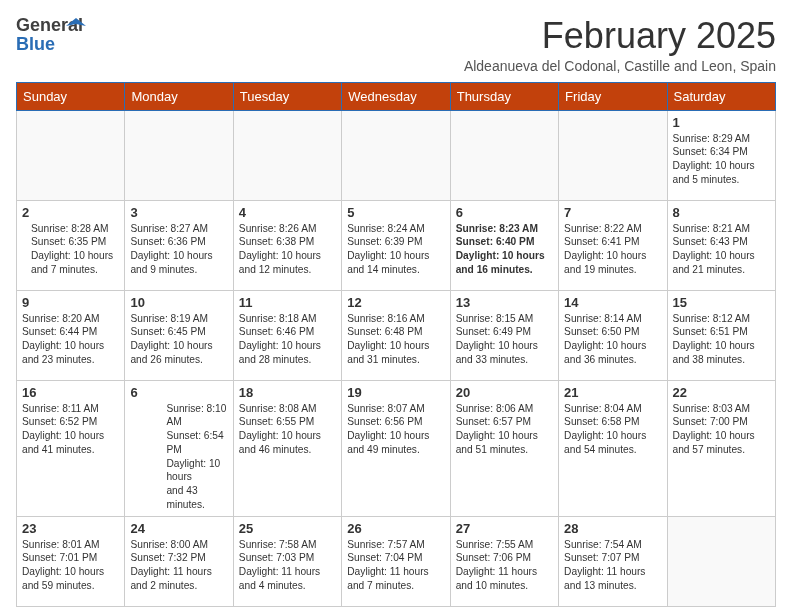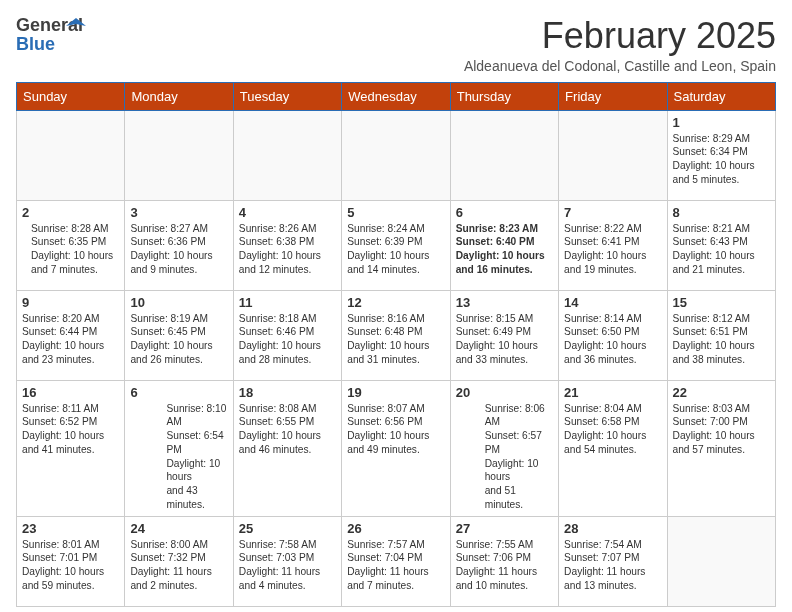--- a/index.html
+++ b/index.html
@@ -249,21 +249,21 @@
         </td>
         <td>
           <span class="day-number">19</span>
           <div class="day-info" style="white-space: pre-line;">Sunrise: 8:07 AM
 Sunset: 6:56 PM
 Daylight: 10 hours
 and 49 minutes.</div>
         </td>
         <td>
           <span class="day-number">20</span>
-          <div class="day-info" style="white-space: pre-line; margin-left: 29px;">Sunrise: 8:06 AM
+          <div class="day-info" style="white-space: pre-line;">Sunrise: 8:06 AM
 Sunset: 6:57 PM
 Daylight: 10 hours
 and 51 minutes.</div>
         </td>
         <td>
           <span class="day-number">21</span>
           <div class="day-info" style="white-space: pre-line;">Sunrise: 8:04 AM
 Sunset: 6:58 PM
 Daylight: 10 hours
 and 54 minutes.</div>

